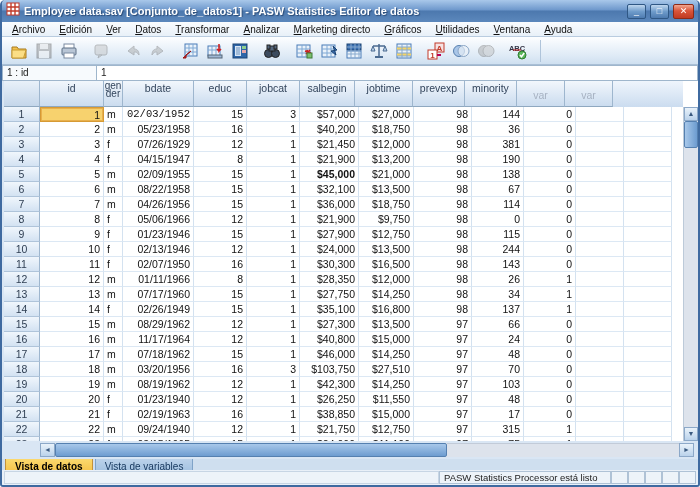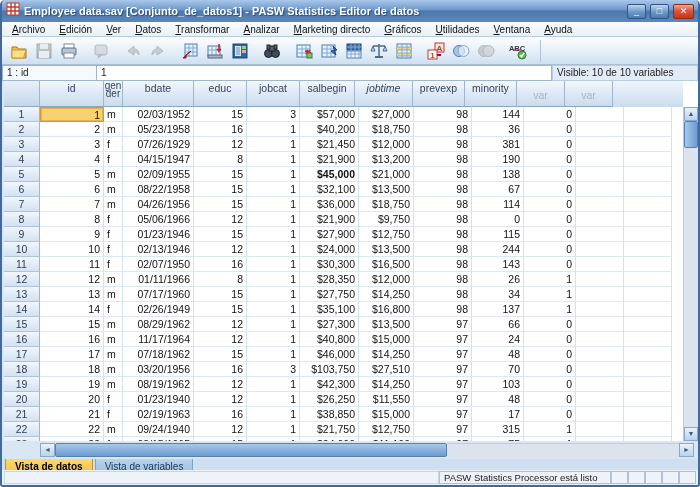--- a/index.html
+++ b/index.html
@@ -291,45 +291,44 @@
             <path d="M11 13 l1.5 1.8 L15.2 11" stroke="#fff" stroke-width="1.5" fill="none"></path>
           </svg>
         </div>
     </div>
     <div class="tb-sep"></div>
   </div>
 
   <div id="cellref">
     <div id="cellref-label">1 : id</div>
     <div id="cellref-editor">1</div>
-    <div id="visible-info">Visible: 10 de 10 variables</div>
   </div>
 
   <div id="grid-wrap">
     <div id="grid">
       <div id="grid-header">
           <div class="hcell corner" style="width: 36px;"></div>
           <div class="hcell" style="width: 64px;">id</div>
           <div class="hcell wrap" style="width: 19px;">gender</div>
           <div class="hcell" style="width: 71px; text-align: center;">bdate</div>
           <div class="hcell" style="width: 53px;">educ</div>
           <div class="hcell" style="width: 53px;">jobcat</div>
           <div class="hcell" style="width: 55px;">salbegin</div>
-          <div class="hcell" style="width: 58px; font-style: italic;">jobtime</div>
+          <div class="hcell" style="width: 58px;">jobtime</div>
           <div class="hcell" style="width: 52px;">prevexp</div>
           <div class="hcell" style="width: 52px;">minority</div>
           <div class="hcell placeholder" style="width: 48px;">var</div>
           <div class="hcell placeholder" style="width: 48px;">var</div>
         </div>
       <div id="grid-body">
           <div class="grid-row">
             <div class="rowhdr">1</div>
             <div class="dcell num selected" style="width: 64px;">1</div>
             <div class="dcell txt" style="width: 19px;">m</div>
-            <div class="dcell num" style="width: 71px;">02/03/1952</div>
+            <div class="dcell num" style="width: 71px; font-family: Liberation Mono, monospace;">02/03/1952</div>
             <div class="dcell num" style="width: 53px;">15</div>
             <div class="dcell num" style="width: 53px;">3</div>
             <div class="dcell num" style="width: 59px;">$57,000</div>
             <div class="dcell num" style="width: 55px;">$27,000</div>
             <div class="dcell num" style="width: 58px;">98</div>
             <div class="dcell num" style="width: 52px;">144</div>
             <div class="dcell num" style="width: 52px;">0</div>
             <div class="dcell num" style="width: 48px;"></div>
             <div class="dcell num" style="width: 48px;"></div>
           </div>

